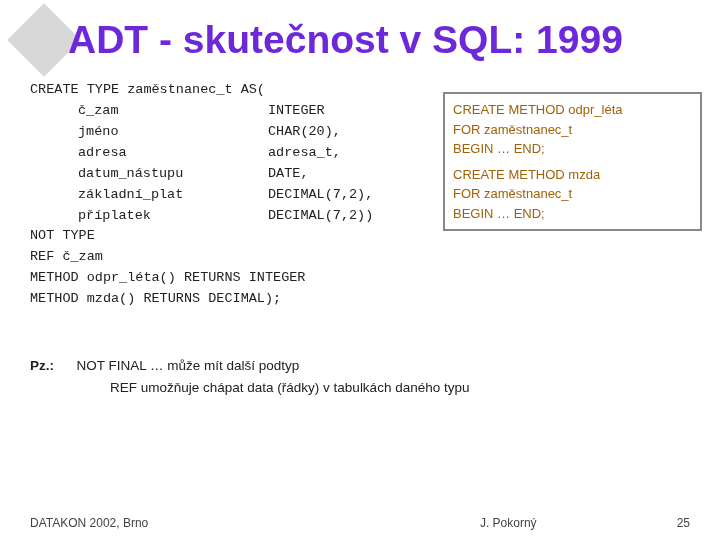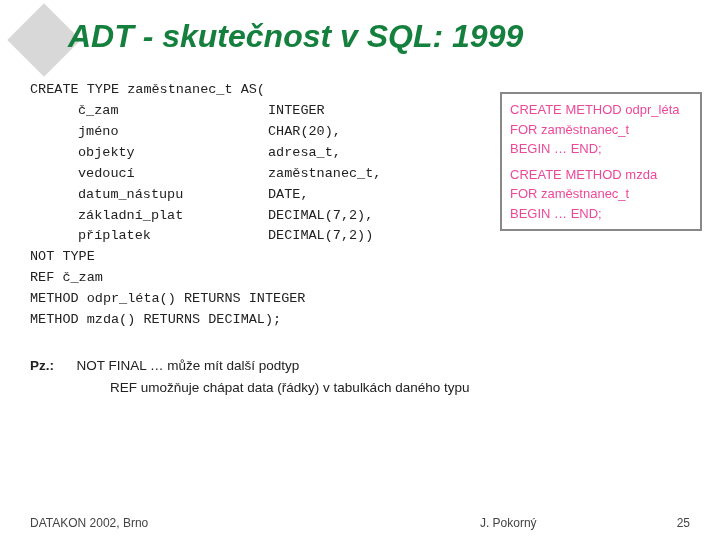--- a/index.html
+++ b/index.html
@@ -26,24 +26,23 @@
     }
 
     .title-area {
       position: absolute;
       top: 18px;
       left: 68px;
       right: 20px;
     }
 
     .page-title {
-      font-size: 32px;
+      font-size: 39px;
       font-weight: bold;
-      color: #15803d;
-      font-style: italic;
+      color: #6d28d9;
     }
 
     .main-content {
       position: absolute;
       top: 80px;
       left: 30px;
       right: 20px;
       bottom: 50px;
     }
 
@@ -69,27 +68,27 @@
 
     .code-right {
       flex: 1;
     }
 
     
     .callout-box {
       position: absolute;
       top: 92px;
       right: 18px;
-      width: 202px;
+      width: 259px;
       border: 2px solid #888888;
       background: #ffffff;
       padding: 6px 8px;
       font-family: Arial, Helvetica, sans-serif;
       font-size: 13px;
-      color: #ec4899;
+      color: #a16207;
       line-height: 1.5;
     }
 
     .callout-box p {
       margin-bottom: 6px;
     }
     .callout-box p:last-child {
       margin-bottom: 0;
     }
 
@@ -145,26 +144,22 @@
     </div>
     <div class="code-line indent">
       <span class="code-left">č_zam</span>
       <span class="code-right">INTEGER</span>
     </div>
     <div class="code-line indent">
       <span class="code-left">jméno</span>
       <span class="code-right">CHAR(20),</span>
     </div>
     <div class="code-line indent">
-      <span class="code-left">objekty</span>
+      <span class="code-left">adresa</span>
       <span class="code-right">adresa_t,</span>
-    </div>
-    <div class="code-line indent">
-      <span class="code-left">vedoucí</span>
-      <span class="code-right">zaměstnanec_t,</span>
     </div>
     <div class="code-line indent">
       <span class="code-left">datum_nástupu</span>
       <span class="code-right">DATE,</span>
     </div>
     <div class="code-line indent">
       <span class="code-left">základní_plat</span>
       <span class="code-right">DECIMAL(7,2),</span>
     </div>
     <div class="code-line indent">

